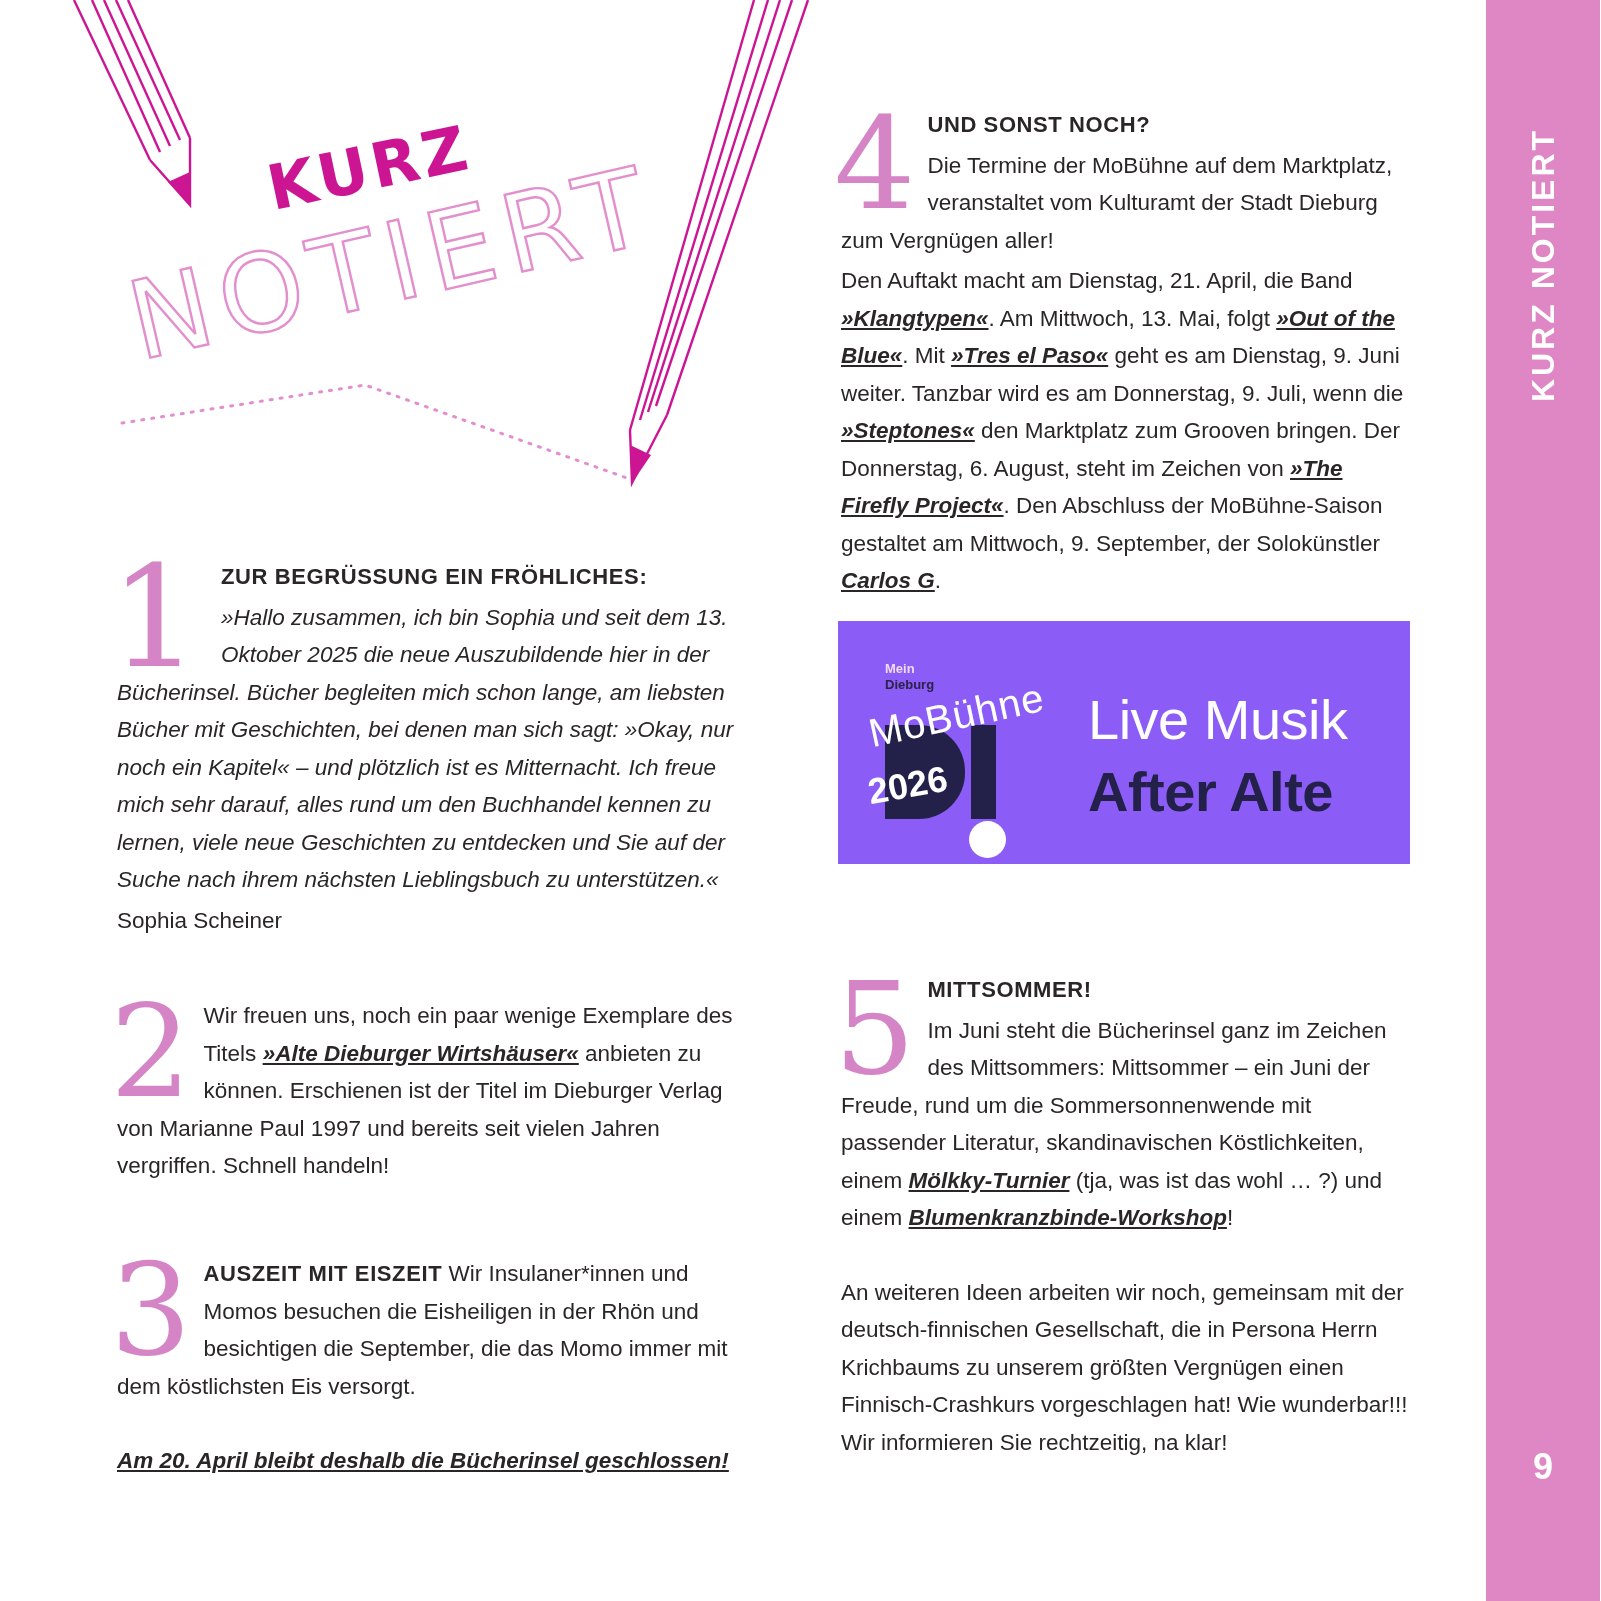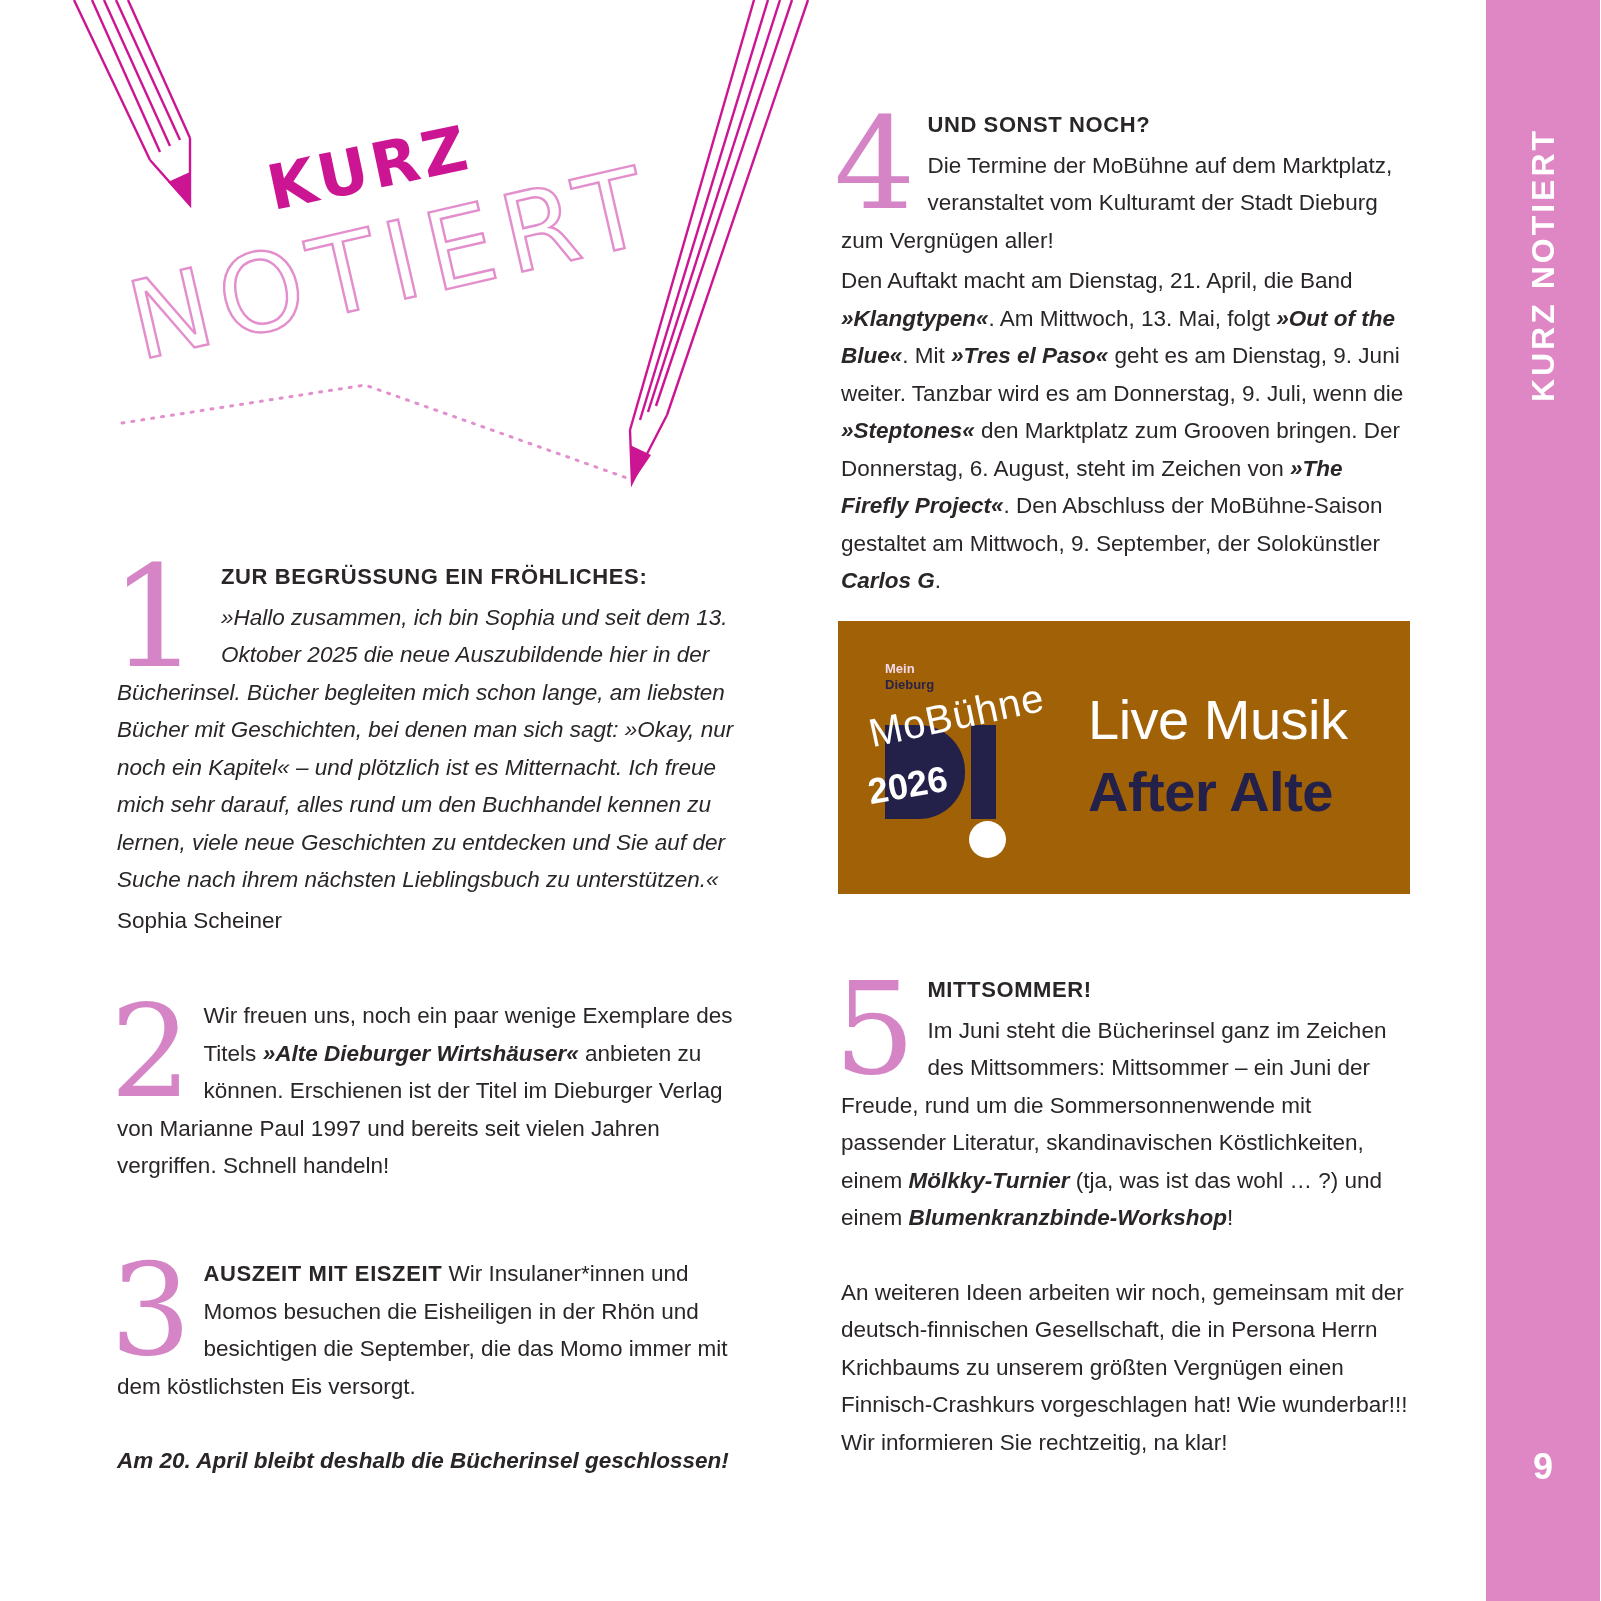--- a/index.html
+++ b/index.html
@@ -27,27 +27,27 @@
 
   .section { position: absolute; left: 0; width: 100%; }
   .dropcap {
     float: left; font-family: "DejaVu Serif", "Liberation Serif", serif;
     color: #d585c6; font-size: 128px; line-height: 100px;
     margin: 8px 12px 0 -4px; height: 105px;
   }
   .dropcap.one { font-size: 140px; line-height: 100px; margin-top: 10px; margin-right: 22px; }
   .heading { font-weight: bold; letter-spacing: 0.6px; font-size: 22px; }
   .it { font-style: italic; }
-  .b-it { font-weight: bold; font-style: italic; }
+  .b-it { font-weight: bold; font-style: italic; text-decoration: underline; }
   p { margin: 3px; }
 
   
   .banner {
-    position: absolute; left: 838px; top: 621px; width: 572px; height: 273px;
-    background: #a16207; overflow: hidden;
+    position: absolute; left: 838px; top: 621px; width: 572px; height: 243px;
+    background: #8b5cf6; overflow: hidden;
   }
   .banner .mein { position: absolute; left: 47px; top: 40px; font-size: 13px; font-weight: bold; line-height: 16px; color: #f4d9ec; }
   .banner .mein .dieburg { color: #2a2247; }
   .banner .d-shape { position: absolute; left: 47px; top: 104px; width: 80px; height: 94px; background: #23214a; border-radius: 0 46px 46px 0; }
   .banner .bar { position: absolute; left: 133px; top: 104px; width: 25px; height: 94px; background: #23214a; }
   .banner .dot { position: absolute; left: 131px; top: 200px; width: 37px; height: 37px; border-radius: 50%; background: #ffffff; }
   .banner .mobuehne { position: absolute; left: 36px; top: 90px; font-size: 40px; color: #ffffff; font-weight: normal; transform: rotate(-12deg); transform-origin: left bottom; letter-spacing: 1px; }
   .banner .year { position: absolute; left: 34px; top: 150px; font-size: 36px; font-weight: bold; color: #ffffff; transform: rotate(-10deg); transform-origin: left bottom; }
   .banner .live { position: absolute; left: 250px; top: 66px; font-size: 56px; font-weight: normal; color: #ffffff; white-space: nowrap; letter-spacing: -0.5px; }
   .banner .after { position: absolute; left: 250px; top: 138px; font-size: 56px; font-weight: bold; color: #23214a; white-space: nowrap; letter-spacing: -0.5px; }

